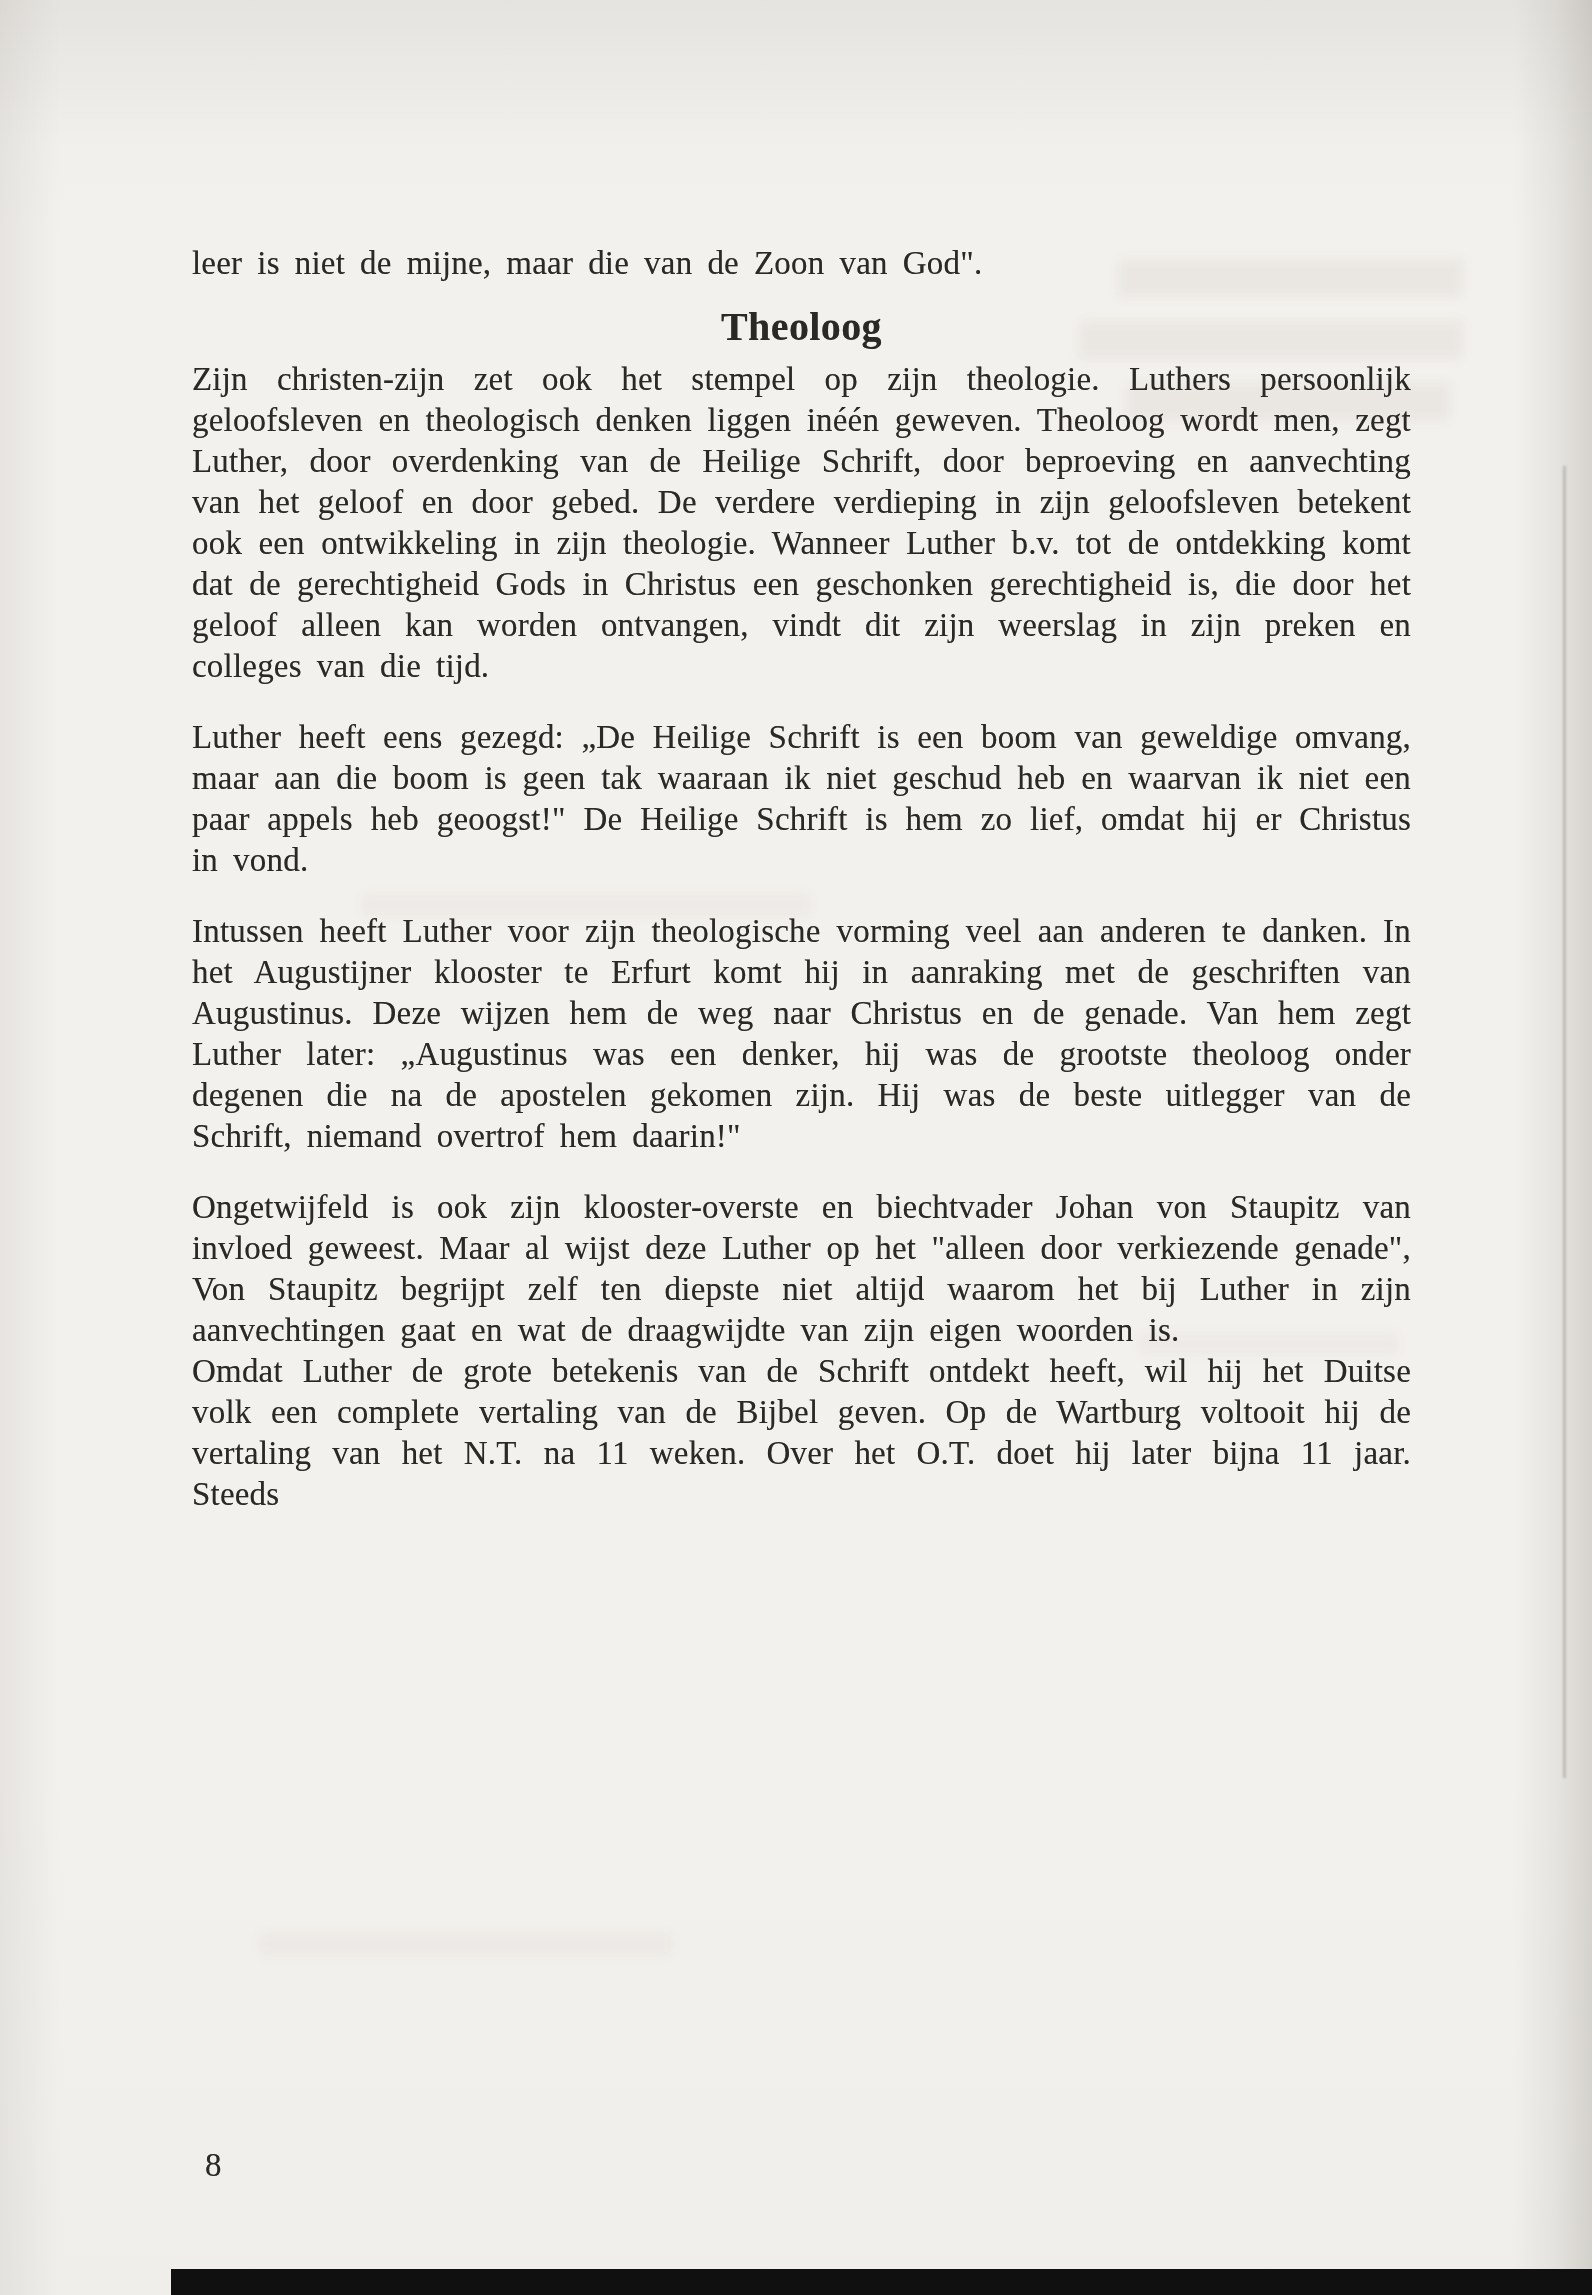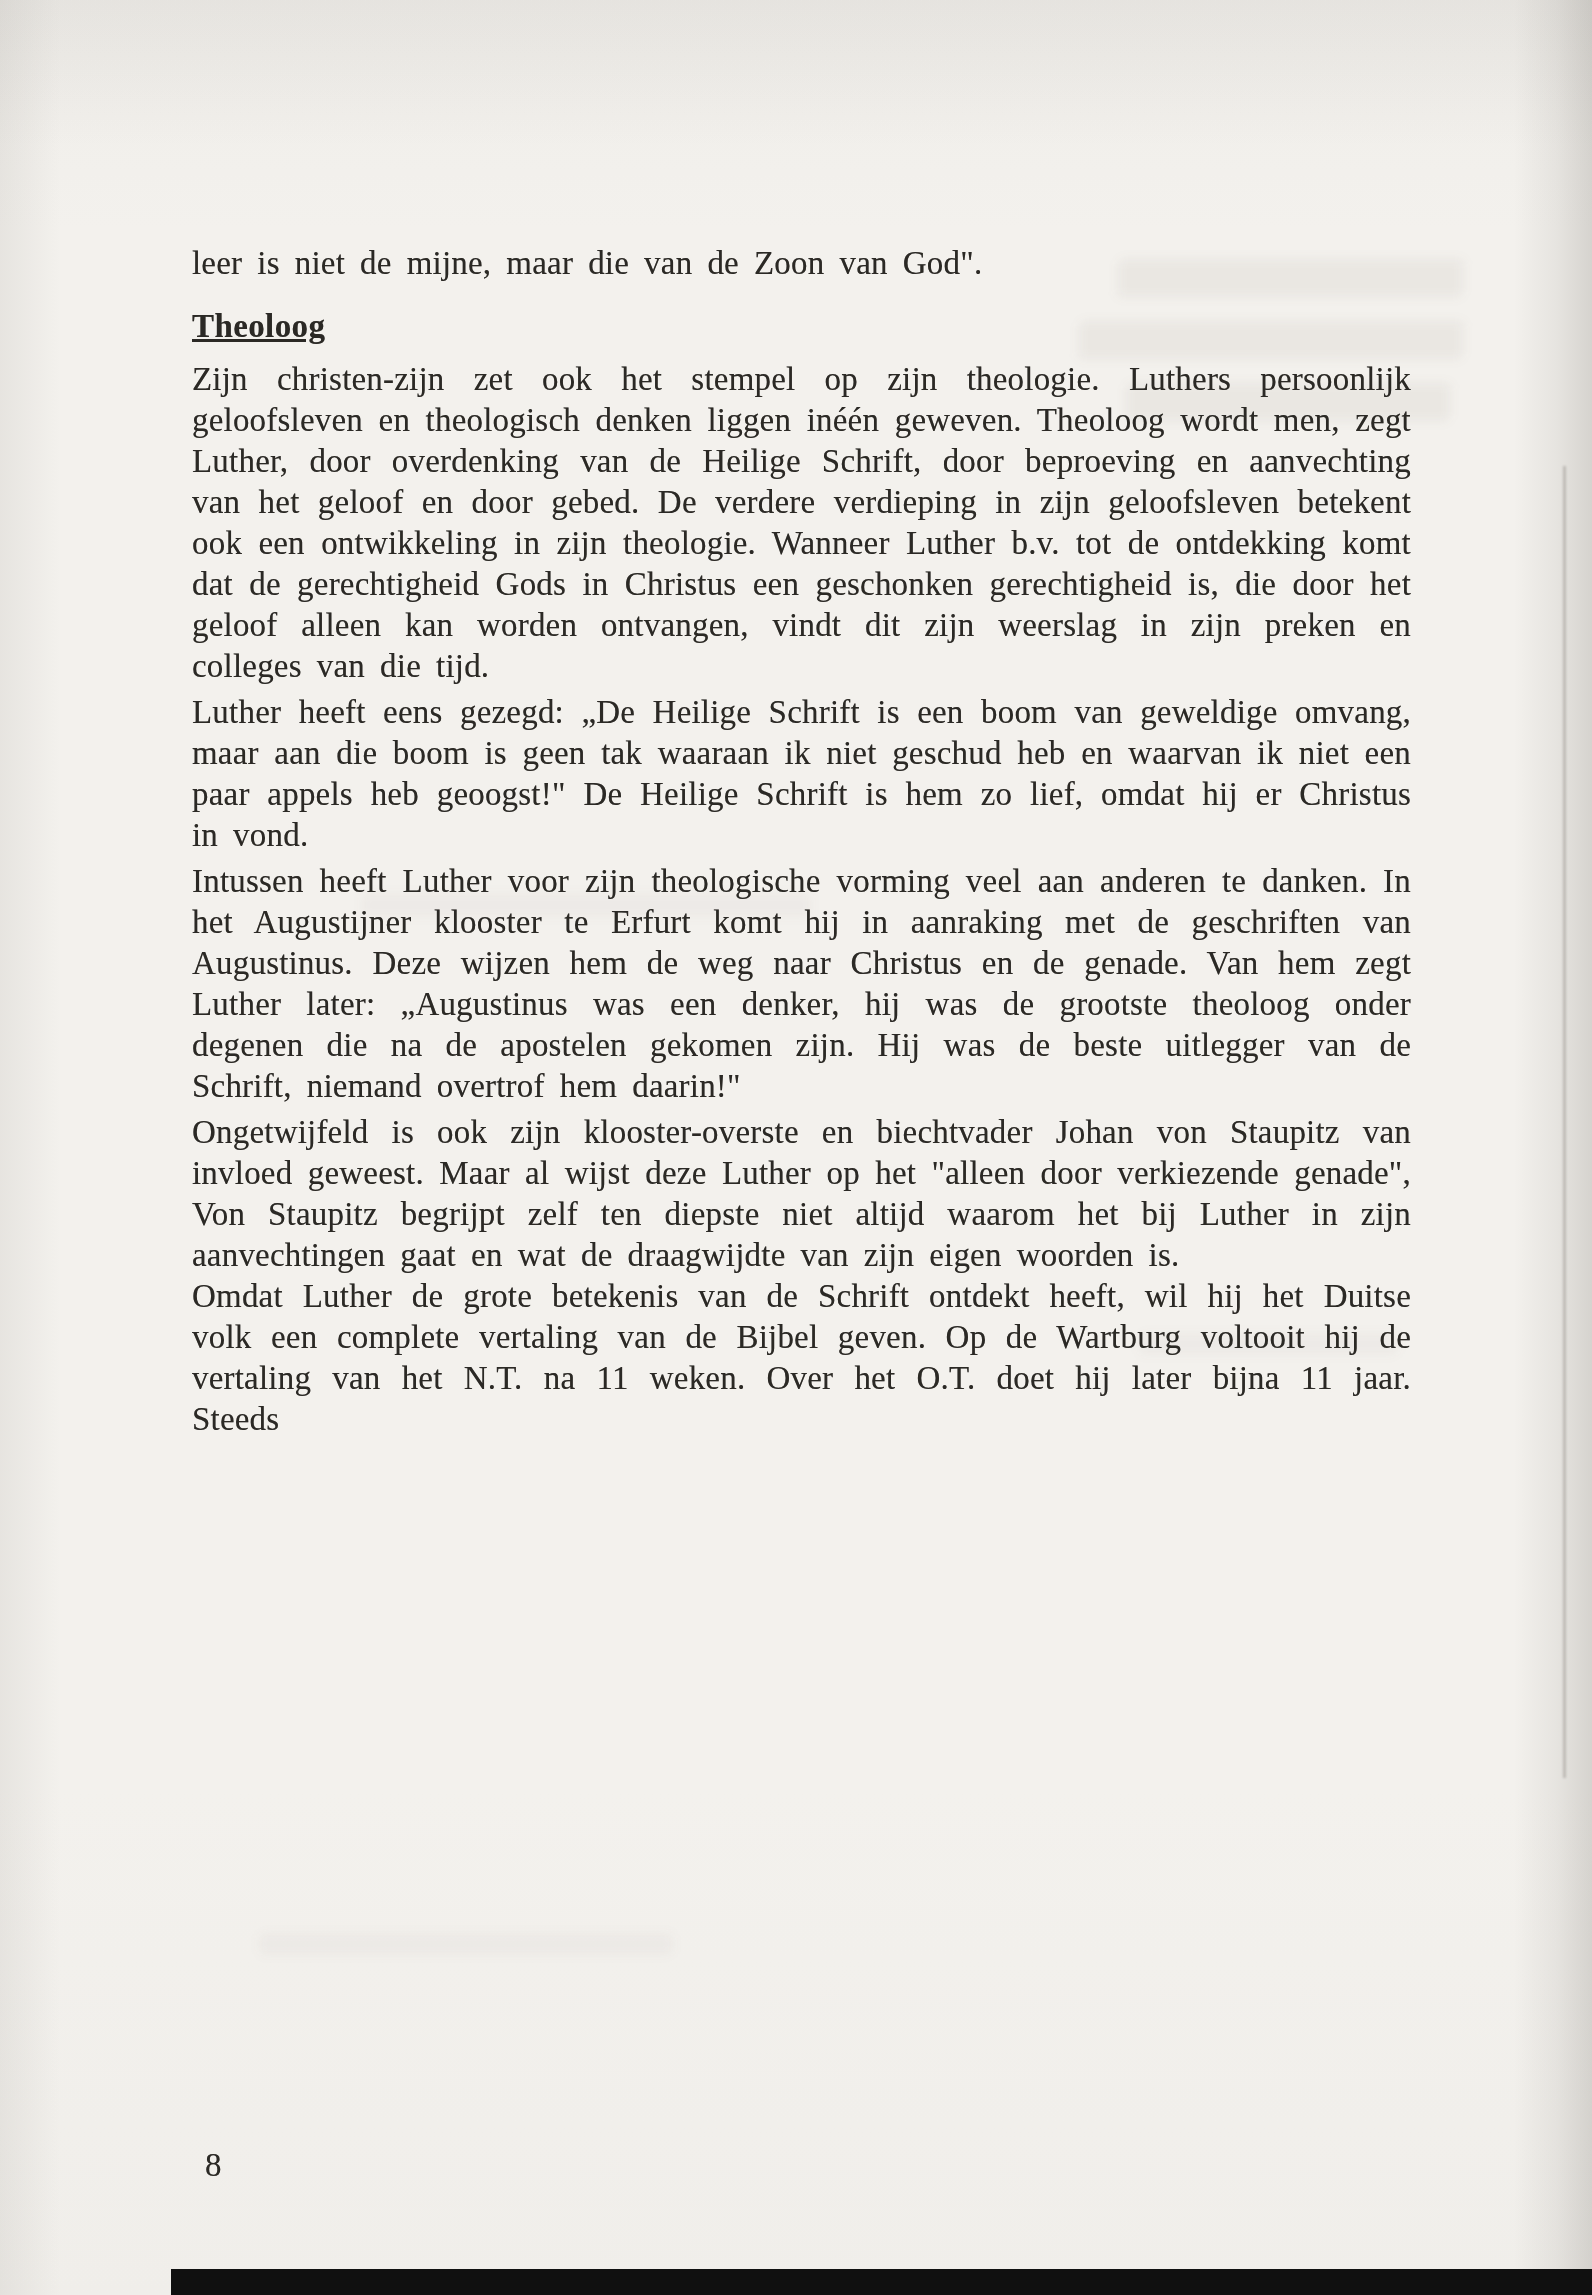--- a/index.html
+++ b/index.html
@@ -61,28 +61,27 @@
     width: 1219px;
     color: var(--ink, #2b2925);
     font-size: 33px;
     line-height: 41px;
     text-align: justify;
     word-spacing: 0.20em;
     letter-spacing: 0.2px;
     text-shadow: 0 0 0.5px rgba(43,41,37,0.45);
   }
   .textblock p { margin: 0; }
-  .textblock p.gap { margin-top: 5px; font-family: Liberation Serif, serif; }
+  .textblock p.gap { margin-top: 30px; font-family: Liberation Serif, serif; }
   .textblock h3 {
-    font-size: 33px;
+    font-size: 40px;
     font-weight: bold;
     margin: 22.4px 0 11.2px 0;
-    text-align: left;
+    text-align: center;
     letter-spacing: 0.4px;
-    text-decoration: underline;
   }
   .textblock p.justify-last { text-align-last: justify; }
 
   .pagenum {
     position: absolute;
     left: 205px;
     top: 2147px;
     font-size: 33px;
     color: var(--ink, #2b2925);
     text-shadow: 0 0 0.5px rgba(43,41,37,0.45);

